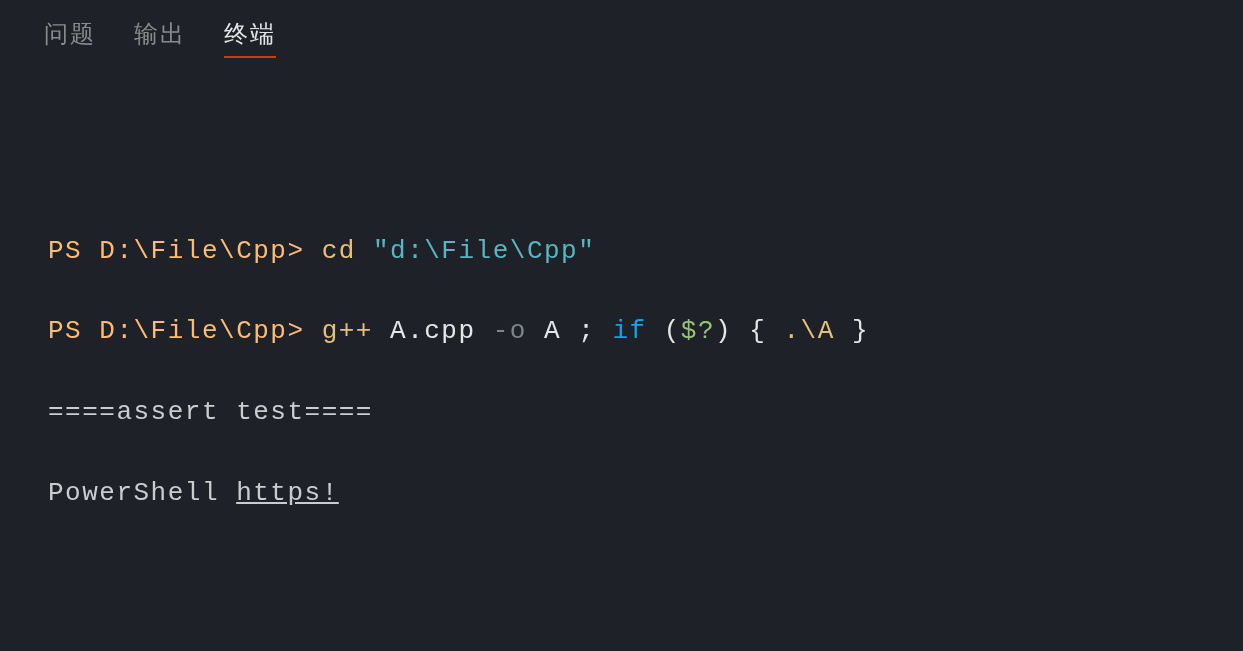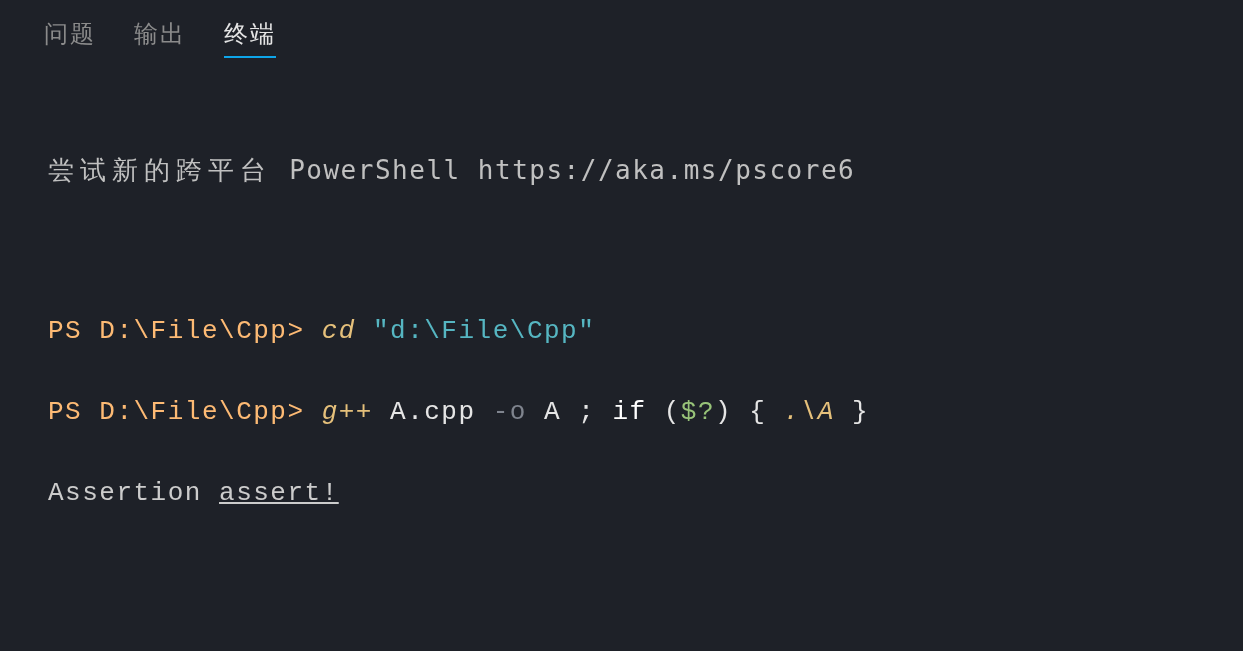--- a/index.html
+++ b/index.html
@@ -25,62 +25,62 @@
       font-size: 24px;
     }
     .tab {
       color: #8b8b8b;
       cursor: pointer;
       padding-bottom: 6px;
       letter-spacing: 2px;
     }
     .tab.active {
       color: #e5e5e5;
-      border-bottom: 2px solid #0ea5e9;
+      border-bottom: 2px solid #c2410c;
     }
     .terminal-content {
       padding: 40px 0 0 48px;
       font-family: "Consolas", "Courier New", monospace;
       font-size: 26px;
       line-height: 1.55;
       white-space: pre;
       letter-spacing: 1.5px;
     }
     .tc-banner {
       color: #c0c0c0;
       font-family: "Consolas", "Microsoft YaHei", monospace;
       letter-spacing: 6px;
     }
     .tc-banner .latin {
       letter-spacing: 1.5px;
     }
     .prompt { color: #fdba74; }
-    .cmd-yellow { color: #e5c07b; font-style: italic; }
+    .cmd-yellow { color: #e5c07b; }
     .cmd-teal { color: #56b6c2; }
     .cmd-grey { color: #7f848e; }
-    .cmd-pink { color: #ffffff; }
+    .cmd-pink { color: #0ea5e9; }
     .cmd-white { color: #e5e5e5; }
     .cmd-green { color: #98c379; }
     .underline { text-decoration: underline; }
     .blank-line { height: 1.55em; }
   </style>
 </head>
 <body>
 
 <div class="tabs">
   <div class="tab">问题</div>
   <div class="tab">输出</div>
   <div class="tab active">终端</div>
 </div>
 
 <div class="terminal-content">
-<div class="tc-banner"><span>尝试新的跨平台</span><span class="latin"> PowerShell https://aka.ms/pscore6</span></div>
 <div class="blank-line"></div>
 <div><span class="prompt">PS D:\File\Cpp&gt; </span><span class="cmd-yellow">cd</span><span class="cmd-teal"> "d:\File\Cpp"</span></div>
 <div><span class="prompt">PS D:\File\Cpp&gt; </span><span class="cmd-yellow">g++</span><span class="cmd-white"> A.cpp </span><span class="cmd-grey">-o</span><span class="cmd-white"> A </span><span class="cmd-white">;</span><span> </span><span class="cmd-pink">if</span><span> </span><span class="cmd-white">(</span><span class="cmd-green">$?</span><span class="cmd-white">)</span><span> </span><span class="cmd-white">{</span><span> </span><span class="cmd-yellow">.\A</span><span> </span><span class="cmd-white">}</span></div>
-<div><span>Assertion </span><span class="underline">assert!</span></div>
+<div>====assert test====</div>
+<div><span>PowerShell </span><span class="underline">https!</span></div>
 <div class="blank-line"></div>
 
 
 
 
 
 </div>
 
 </body></html>

